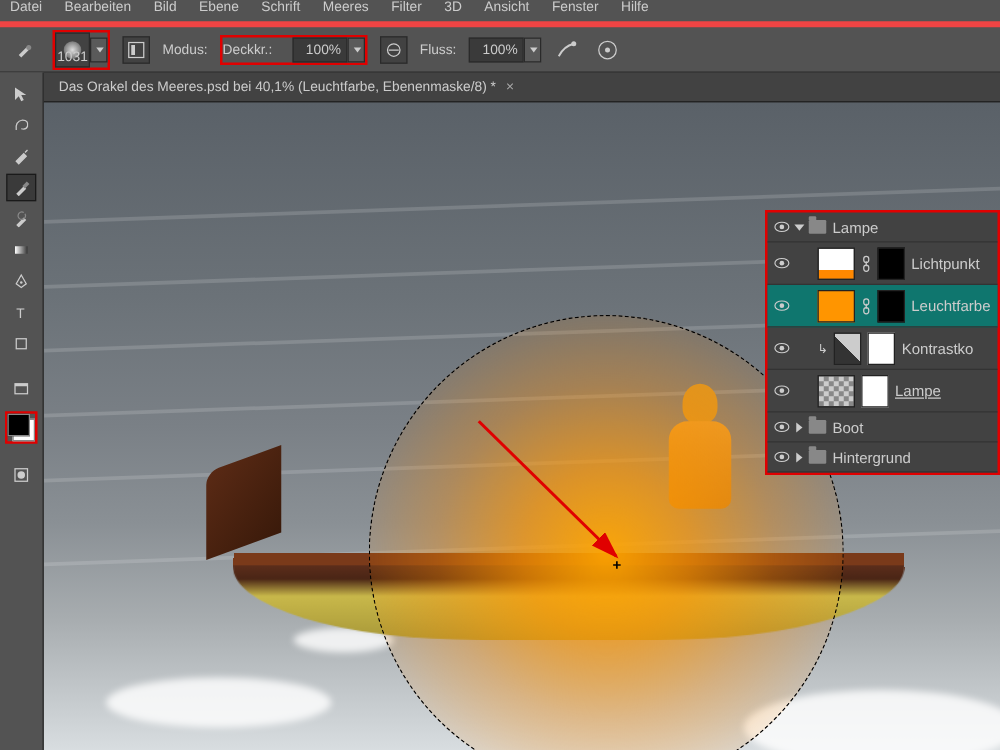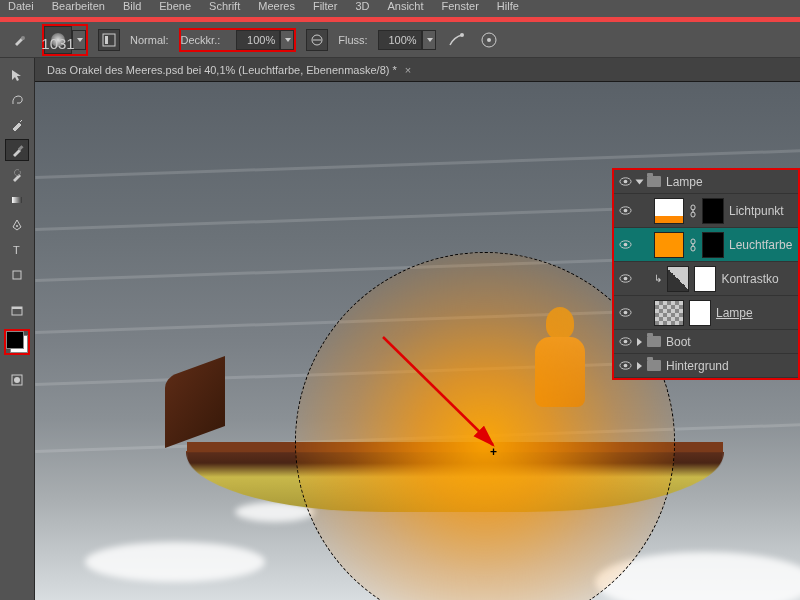--- a/index.html
+++ b/index.html
@@ -2,21 +2,21 @@
 <html><head>
 <meta charset="utf-8">
 <style>
 *{margin:0;padding:0;box-sizing:border-box;font-family:Tahoma,Arial,sans-serif;font-size:11px;color:#ccc;user-select:none}
 body{background:#535353;width:800px;height:600px;overflow:hidden;position:relative}
 .menubar{background:#535353;height:22px;display:flex;align-items:flex-start;padding:0 8px;gap:18px;border-bottom:5px solid #ef4444}
 .menubar span{cursor:default}
 .optbar{background:#535353;height:36px;display:flex;align-items:center;padding:0 8px;gap:10px;border-bottom:1px solid #383838}
 .brush-prev{width:28px;height:28px;background:#424242;border:1px solid #2a2a2a;display:flex;flex-direction:column;align-items:center;justify-content:center;position:relative}
 .brush-dot{width:14px;height:14px;border-radius:50%;background:radial-gradient(circle,#ddd 0%,#888 60%,transparent 100%)}
-.brush-num{font-size:15px;color:#ccc;position:absolute;bottom:1px}
+.brush-num{font-size:11px;color:#ccc;position:absolute;bottom:1px}
 .dd-arrow{width:0;height:0;border-left:3px solid transparent;border-right:3px solid transparent;border-top:4px solid #ccc;margin-left:2px}
 .hi{border:2px solid #e00000}
 .opt-icon{width:22px;height:22px;background:#424242;border:1px solid #2a2a2a;display:flex;align-items:center;justify-content:center}
 .label{color:#ccc}
 .select{background:#5a5a5a;border:1px solid #2a2a2a;height:20px;min-width:120px;display:flex;align-items:center;justify-content:space-between;padding:0 6px}
 .num-input{background:#3a3a3a;border:1px solid #2a2a2a;height:20px;width:44px;display:flex;align-items:center;justify-content:flex-end;padding:0 4px;color:#fff}
 .num-wrap{display:flex;align-items:center}
 .num-btn{width:14px;height:20px;background:#5a5a5a;border:1px solid #2a2a2a;display:flex;align-items:center;justify-content:center}
 .workspace{display:flex;height:542px}
 .toolbar{width:35px;background:#535353;border-right:1px solid #2a2a2a;display:flex;flex-direction:column;align-items:center;padding-top:6px;gap:3px}
@@ -95,21 +95,21 @@
     <div class="num-btn">
         <div class="dd-arrow"></div>
       </div>
   </div>
   <div class="opt-icon">
     <svg width="14" height="14" viewBox="0 0 14 14">
         <rect x="1" y="1" width="12" height="12" fill="none" stroke="#ccc"></rect>
         <rect x="3" y="3" width="3" height="8" fill="#ccc"></rect>
       </svg>
   </div>
-  <span class="label">Normal:</span>
+  <span class="label">Modus:</span>
   <div style="display:flex;align-items:center;gap:16px" class="hi">
     <span class="label">Deckkr.:</span>
     <div class="num-wrap">
       <div class="num-input">
           <span>100%</span>
         </div>
       <div class="num-btn">
           <div class="dd-arrow"></div>
         </div>
     </div>

